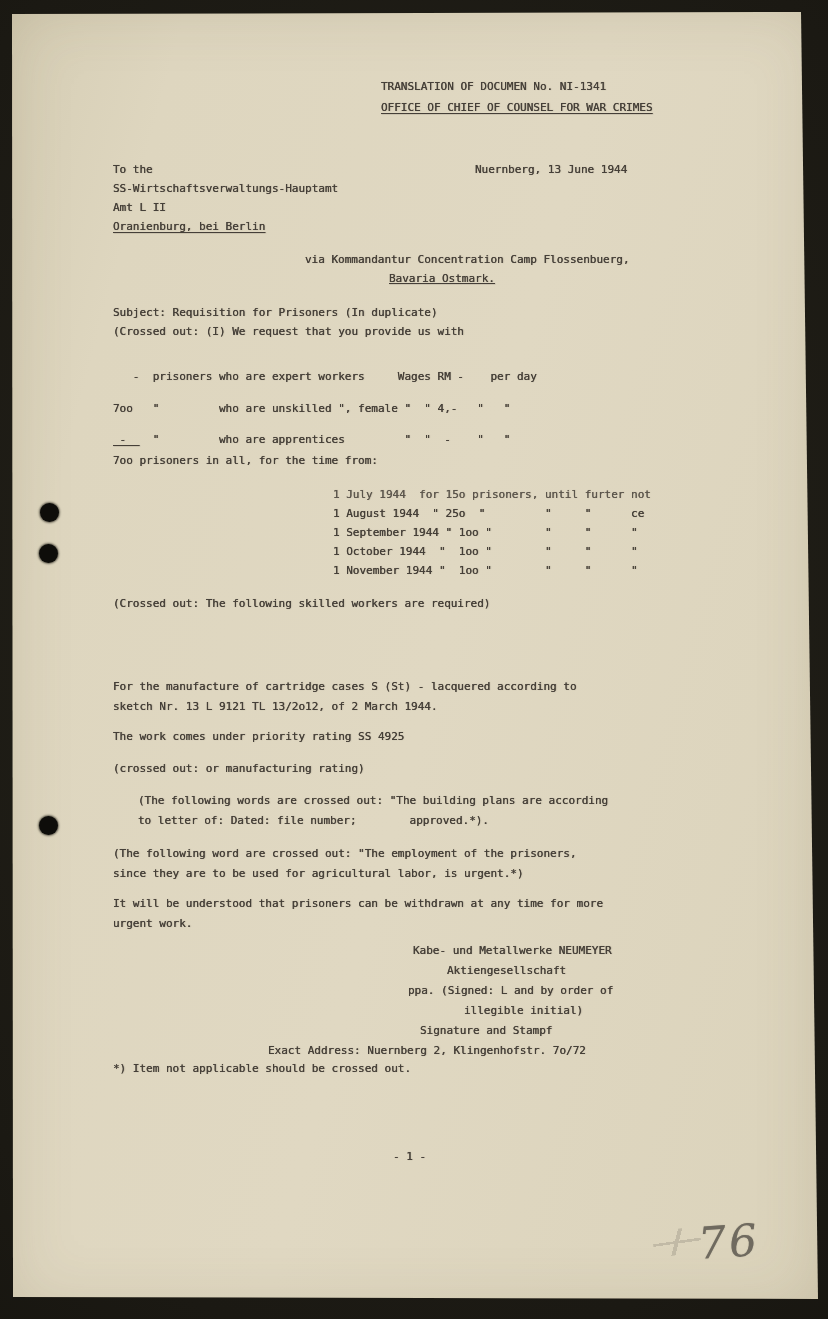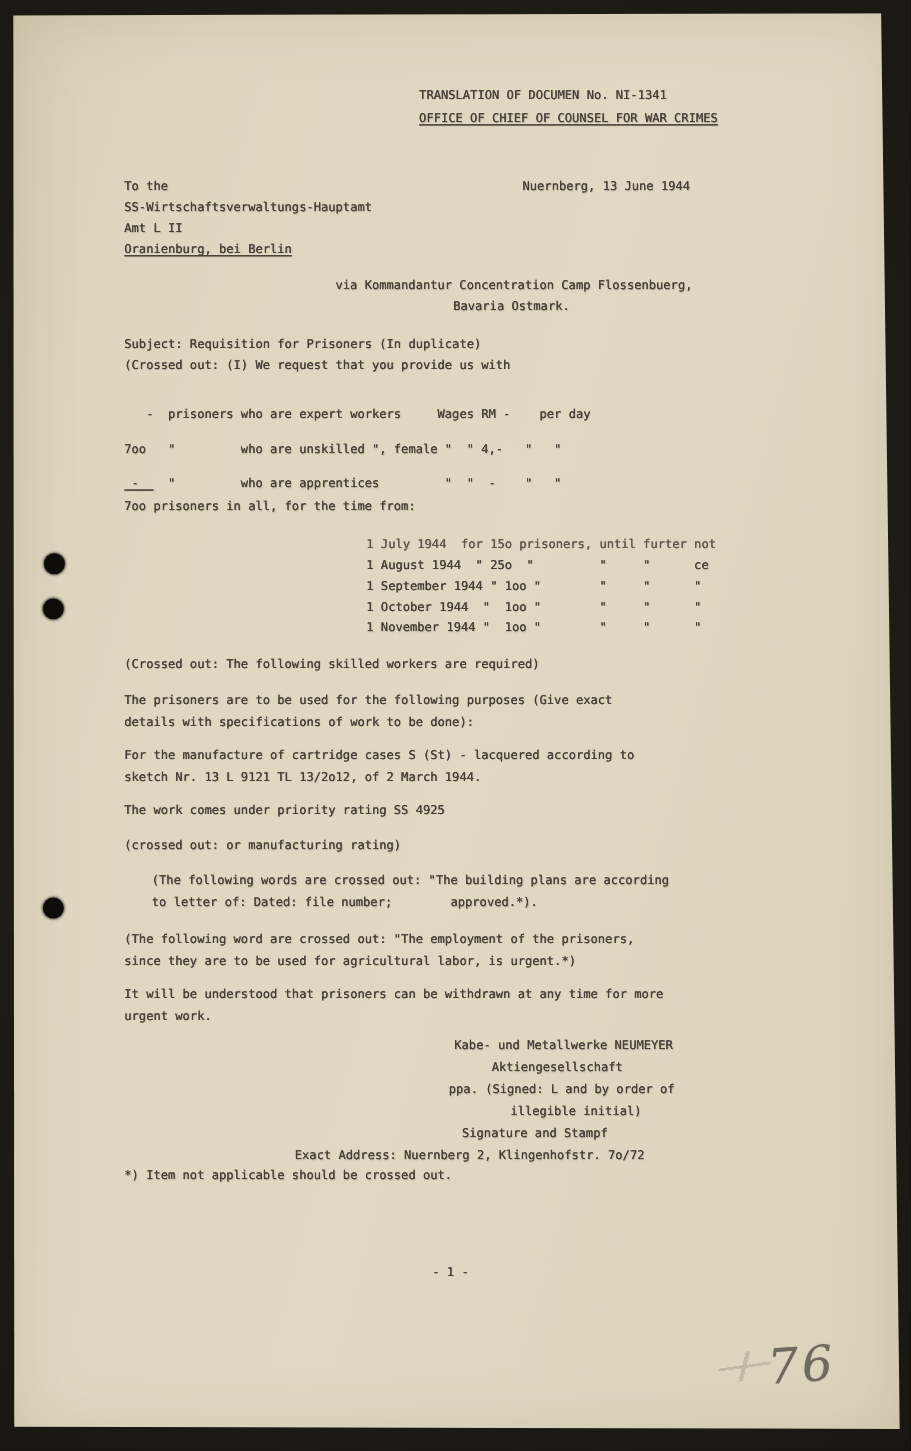--- a/index.html
+++ b/index.html
@@ -52,39 +52,37 @@
   <div class="line u" style="left:381px;top:98px;">OFFICE OF CHIEF OF COUNSEL FOR WAR CRIMES</div>
 
   <div class="line" style="left:475px;top:160px;">Nuernberg, 13 June 1944</div>
 
   <div class="line" style="left:113px;top:160px;">To the</div>
   <div class="line" style="left:113px;top:179px;">SS-Wirtschaftsverwaltungs-Hauptamt</div>
   <div class="line" style="left:113px;top:198px;">Amt L II</div>
   <div class="line u" style="left:113px;top:217px;">Oranienburg, bei Berlin</div>
 
   <div class="line" style="left:305px;top:250px;">via Kommandantur Concentration Camp Flossenbuerg,</div>
-  <div class="line" style="left:412px;top:269px;">Bavaria Ostmark.</div>
+  <div class="line" style="left:389px;top:269px;text-decoration:underline;">Bavaria Ostmark.</div>
 
   <div class="line" style="left:113px;top:303px;">Subject: Requisition for Prisoners (In duplicate)</div>
   <div class="line" style="left:113px;top:322px;">(Crossed out: (I) We request that you provide us with</div>
 
   <div class="line" style="left:113px;top:367px;">   -  prisoners who are expert workers     Wages RM -    per day</div>
   <div class="line" style="left:113px;top:399px;">7oo   "         who are unskilled ", female "  " 4,-   "   "</div>
   <div class="line" style="left:113px;top:430px;"><span class="u"> -  </span><span>  "         who are apprentices         "  "  -    "   "</span></div>
   <div class="line" style="left:113px;top:451px;">7oo prisoners in all, for the time from:</div>
 
   <div class="line soft" style="left:333px;top:485px;">1 July 1944  for 15o prisoners, until furter not</div>
   <div class="line" style="left:333px;top:504px;">1 August 1944  " 25o  "         "     "      ce</div>
   <div class="line" style="left:333px;top:523px;">1 September 1944 " 1oo "        "     "      "</div>
   <div class="line" style="left:333px;top:542px;">1 October 1944  "  1oo "        "     "      "</div>
   <div class="line" style="left:333px;top:561px;">1 November 1944 "  1oo "        "     "      "</div>
 
   <div class="line" style="left:113px;top:594px;">(Crossed out: The following skilled workers are required)</div>
-  <div class="line" style="left:113px;top:627px;">The prisoners are to be used for the following purposes (Give exact
-details with specifications of work to be done):</div>
   <div class="line" style="left:113px;top:677px;">For the manufacture of cartridge cases S (St) - lacquered according to
 sketch Nr. 13 L 9121 TL 13/2o12, of 2 March 1944.</div>
   <div class="line" style="left:113px;top:727px;">The work comes under priority rating SS 4925</div>
   <div class="line" style="left:113px;top:759px;">(crossed out: or manufacturing rating)</div>
   <div class="line" style="left:126px;top:791px;margin-left:12px;">(The following words are crossed out: "The building plans are according
 to letter of: Dated: file number;        approved.*).</div>
   <div class="line" style="left:113px;top:844px;">(The following word are crossed out: "The employment of the prisoners,
 since they are to be used for agricultural labor, is urgent.*)</div>
   <div class="line" style="left:413px;top:941px;">Kabe- und Metallwerke NEUMEYER</div>
 

